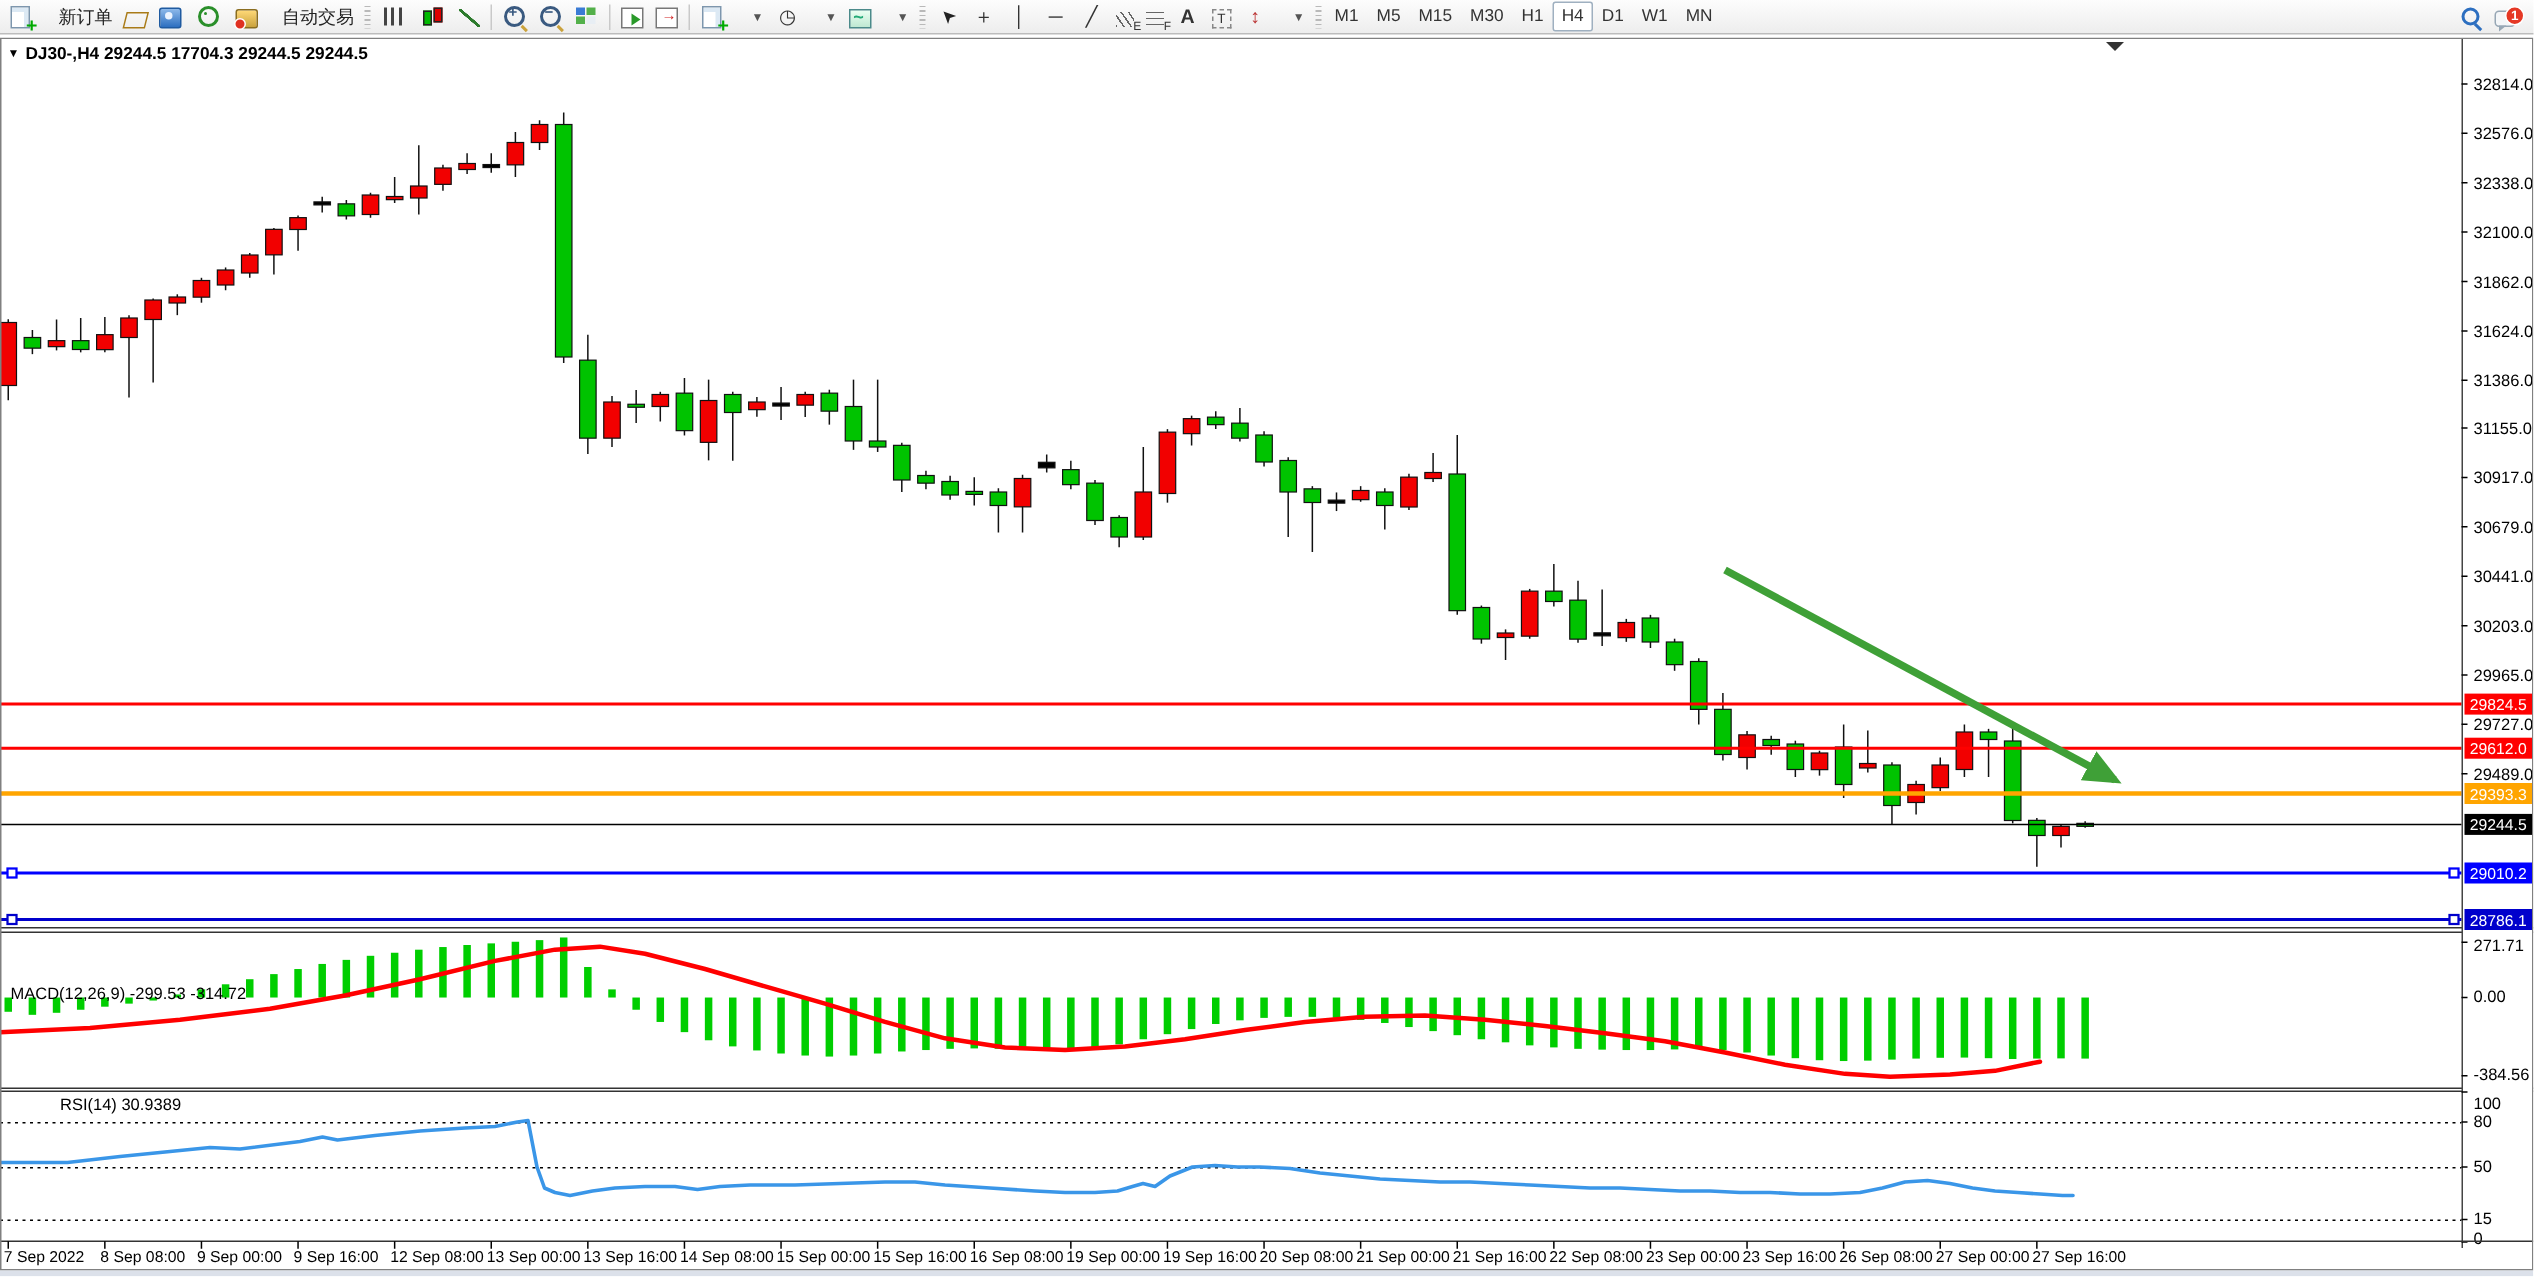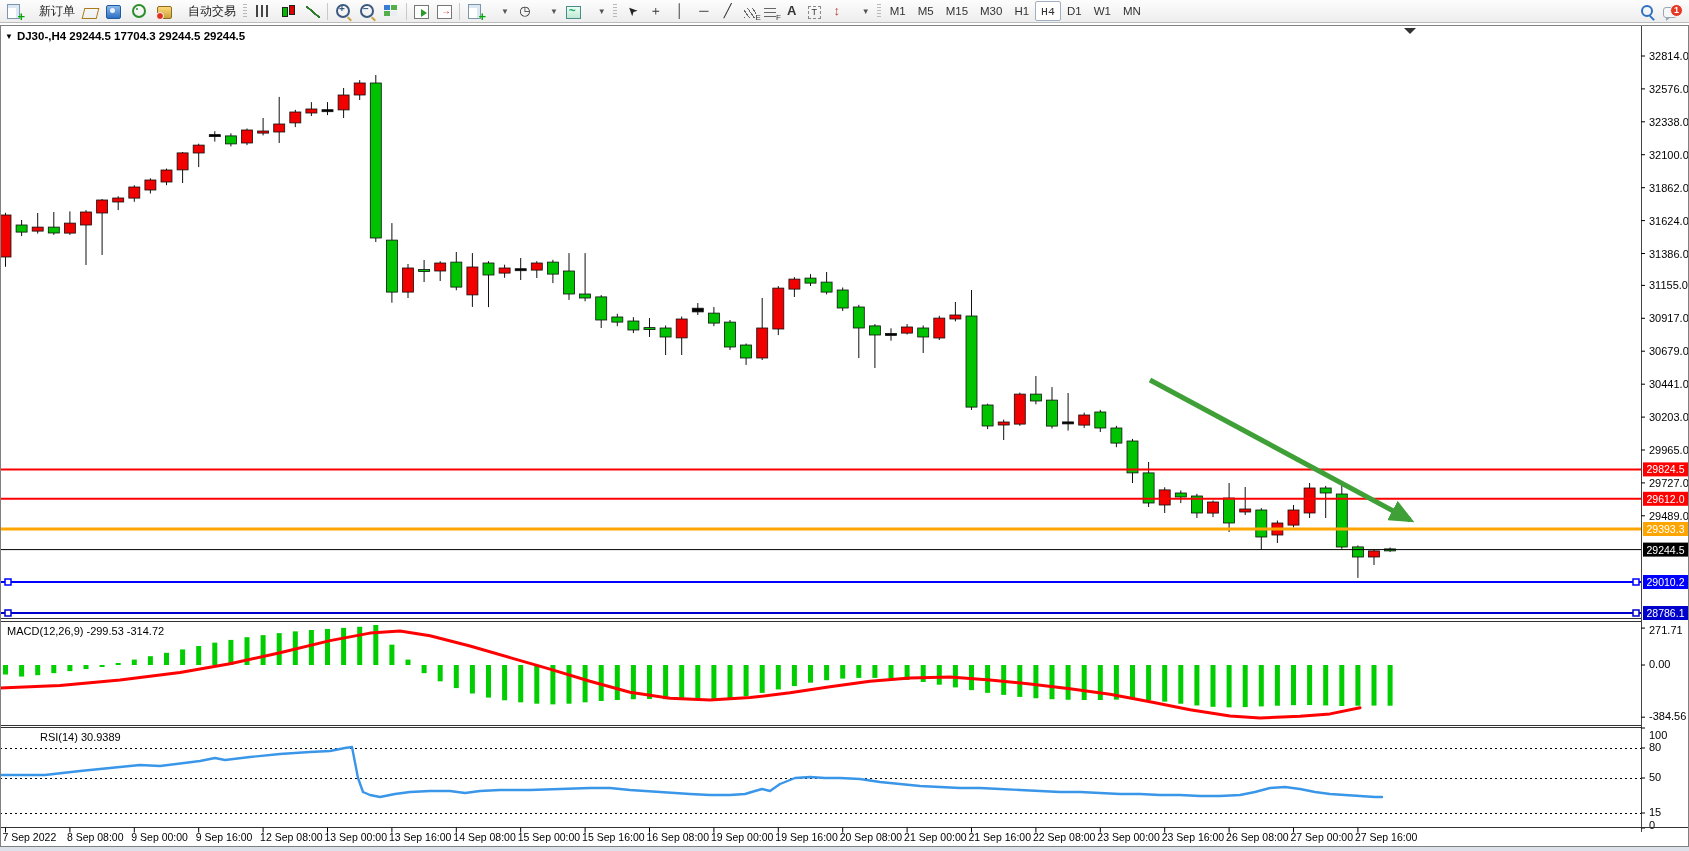--- a/index.html
+++ b/index.html
@@ -4,21 +4,21 @@
 <style>
   html,body{margin:0;padding:0;background:#fff;width:1689px;height:851px;overflow:hidden;
     font-family:"Liberation Sans",sans-serif;-webkit-font-smoothing:antialiased;}
   body{position:relative;}
 
   
   .toolbar{position:absolute;top:0;left:0;width:1689px;height:22px;
     background:linear-gradient(#fdfdfd,#ededed);border-bottom:1px solid #bcbcbc;
     display:flex;align-items:center;padding:0 2px;font-size:12px;color:#222;z-index:5;}
   .tbtn{display:inline-flex;align-items:center;gap:16px;height:20px;padding:0 4px;flex:none;cursor:default;}
-  .tbtn.pressed{background:#fff;border:1px solid #9fb0c0;border-radius:2px;padding:0 5px;height:18px;font-family:Liberation Mono, monospace;}
+  .tbtn.pressed{background:#fff;border:1px solid #9fb0c0;border-radius:2px;padding:0 5px;height:18px;}
   .grip{width:4px;height:15px;flex:none;margin:0 3px;
     background:repeating-linear-gradient(#b9b9b9 0 1px,transparent 1px 3px);}
   .sep{width:1px;height:17px;background:#c9c9c9;flex:none;margin:0 3px;}
   .dd{font-size:8px;color:#555;margin-left:1px;}
   .tf{padding:0 6px;color:#333;font-size:11.5px;}
   .spacer{flex:1;}
 
   
   .ic{width:16px;height:16px;position:relative;display:inline-block;flex:none;}
   .ic-doc{width:11px;height:13px;margin:1px 3px 0 1px;background:#fff;border:1px solid #7d96ad;
@@ -71,21 +71,21 @@
     border-top:4px solid #97a7b5;border-right:5px solid transparent;}
   .badge{position:absolute;top:-4px;right:-7px;background:#e53825;color:#fff;font-size:9px;font-weight:bold;
     border-radius:7px;padding:0 3px;line-height:11px;border:1px solid #fff;}
 
   
   .chart-wrap{position:absolute;top:25px;left:0;width:1689px;height:826px;background:#fff;}
   svg text{font-family:"Liberation Sans",sans-serif;}
   .overlay{position:absolute;color:#000;font-size:11.5px;white-space:nowrap;z-index:3;}
   #chart-title{left:5px;top:5px;font-weight:bold;}
   #chart-title .tri{font-size:8px;vertical-align:1px;margin-right:4px;}
-  #macd-label{left:7px;top:600px;font-size:11px;}
+  #macd-label{left:7px;top:632px;font-size:11px;}
   #rsi-label{left:7px;top:706px;font-size:11px;padding-left:33px;}
 </style>
 </head>
 <body>
 
 <div class="toolbar">
   <div class="tbtn">
     <span class="ic ic-doc"></span>
     <span>新订单</span>
   </div>

